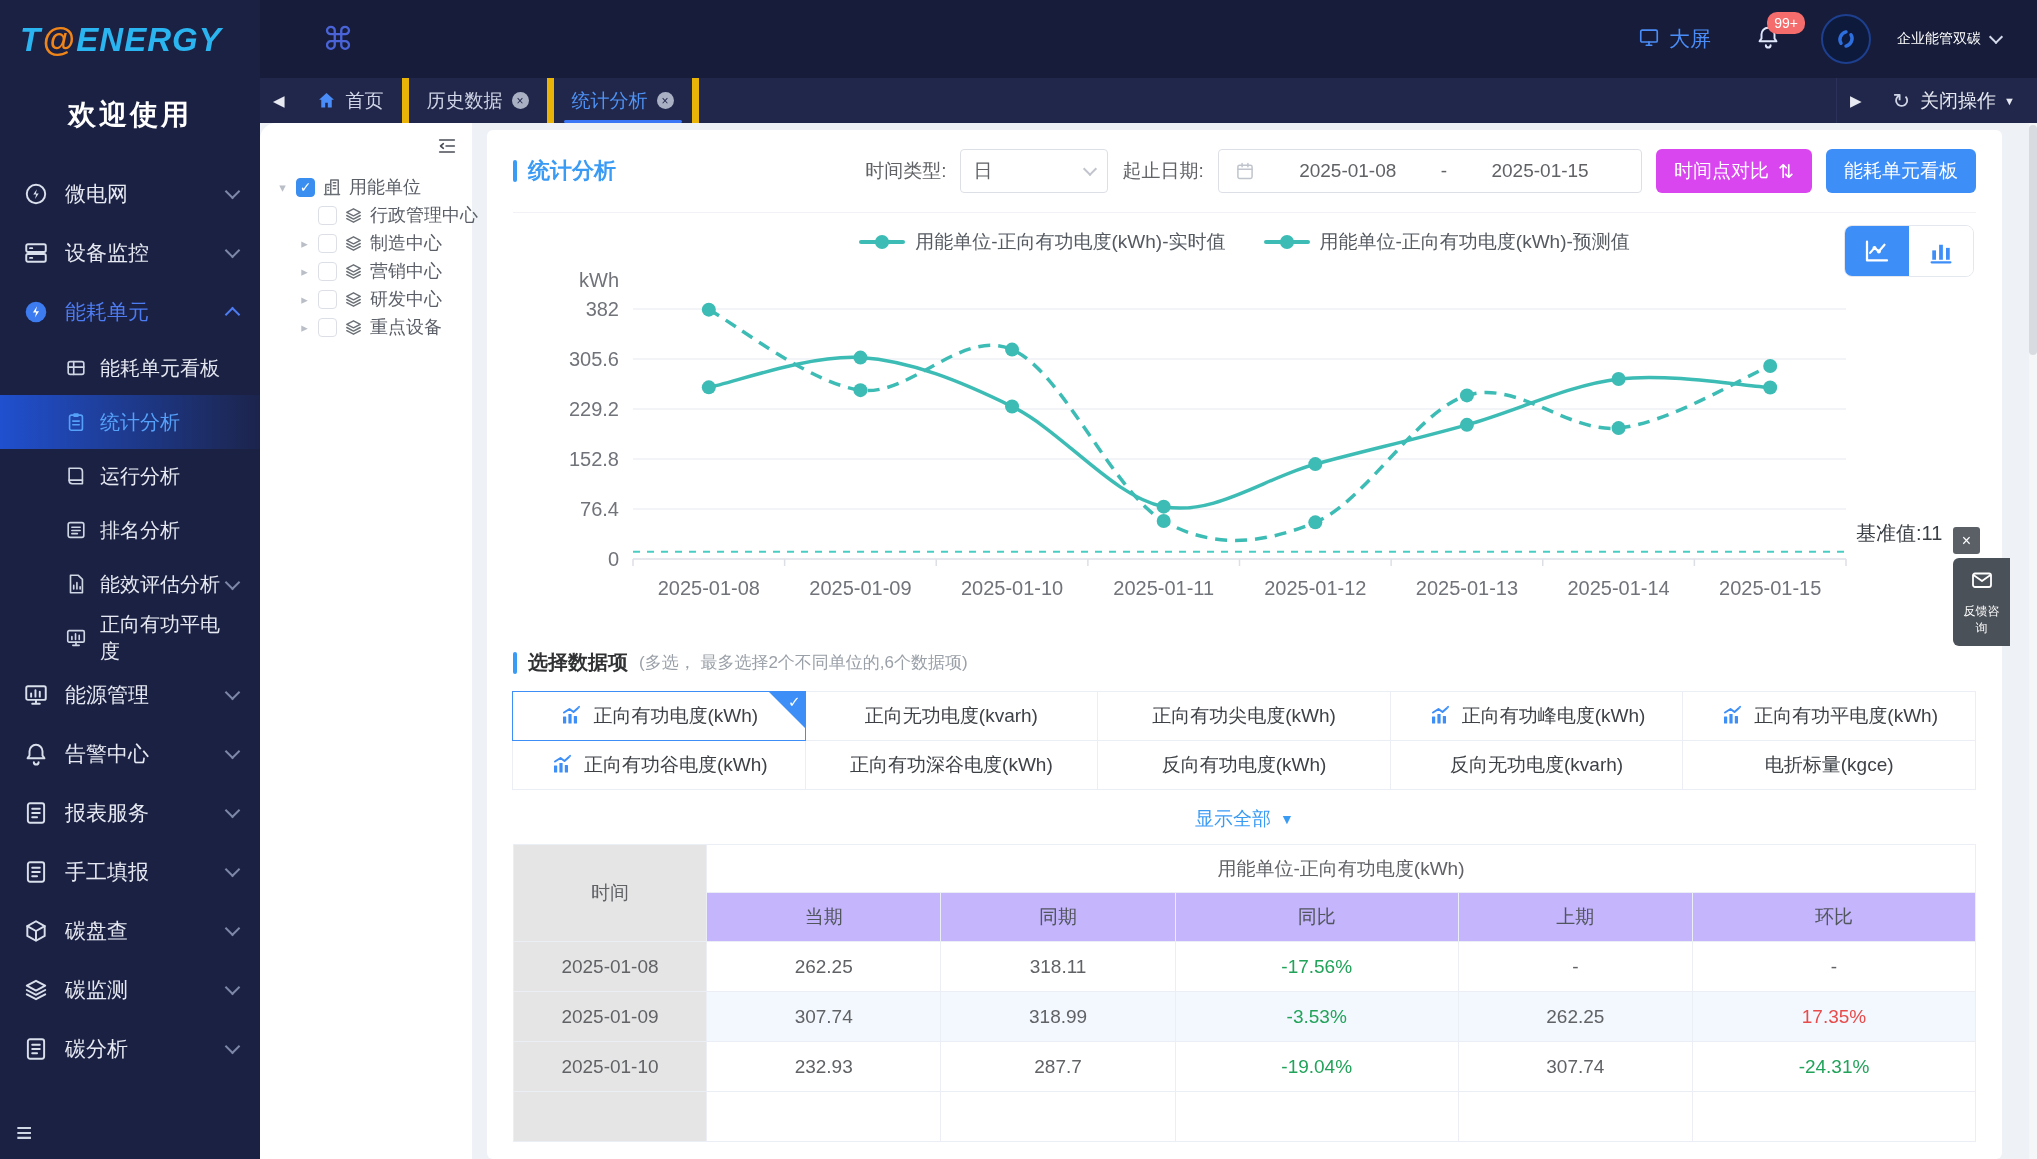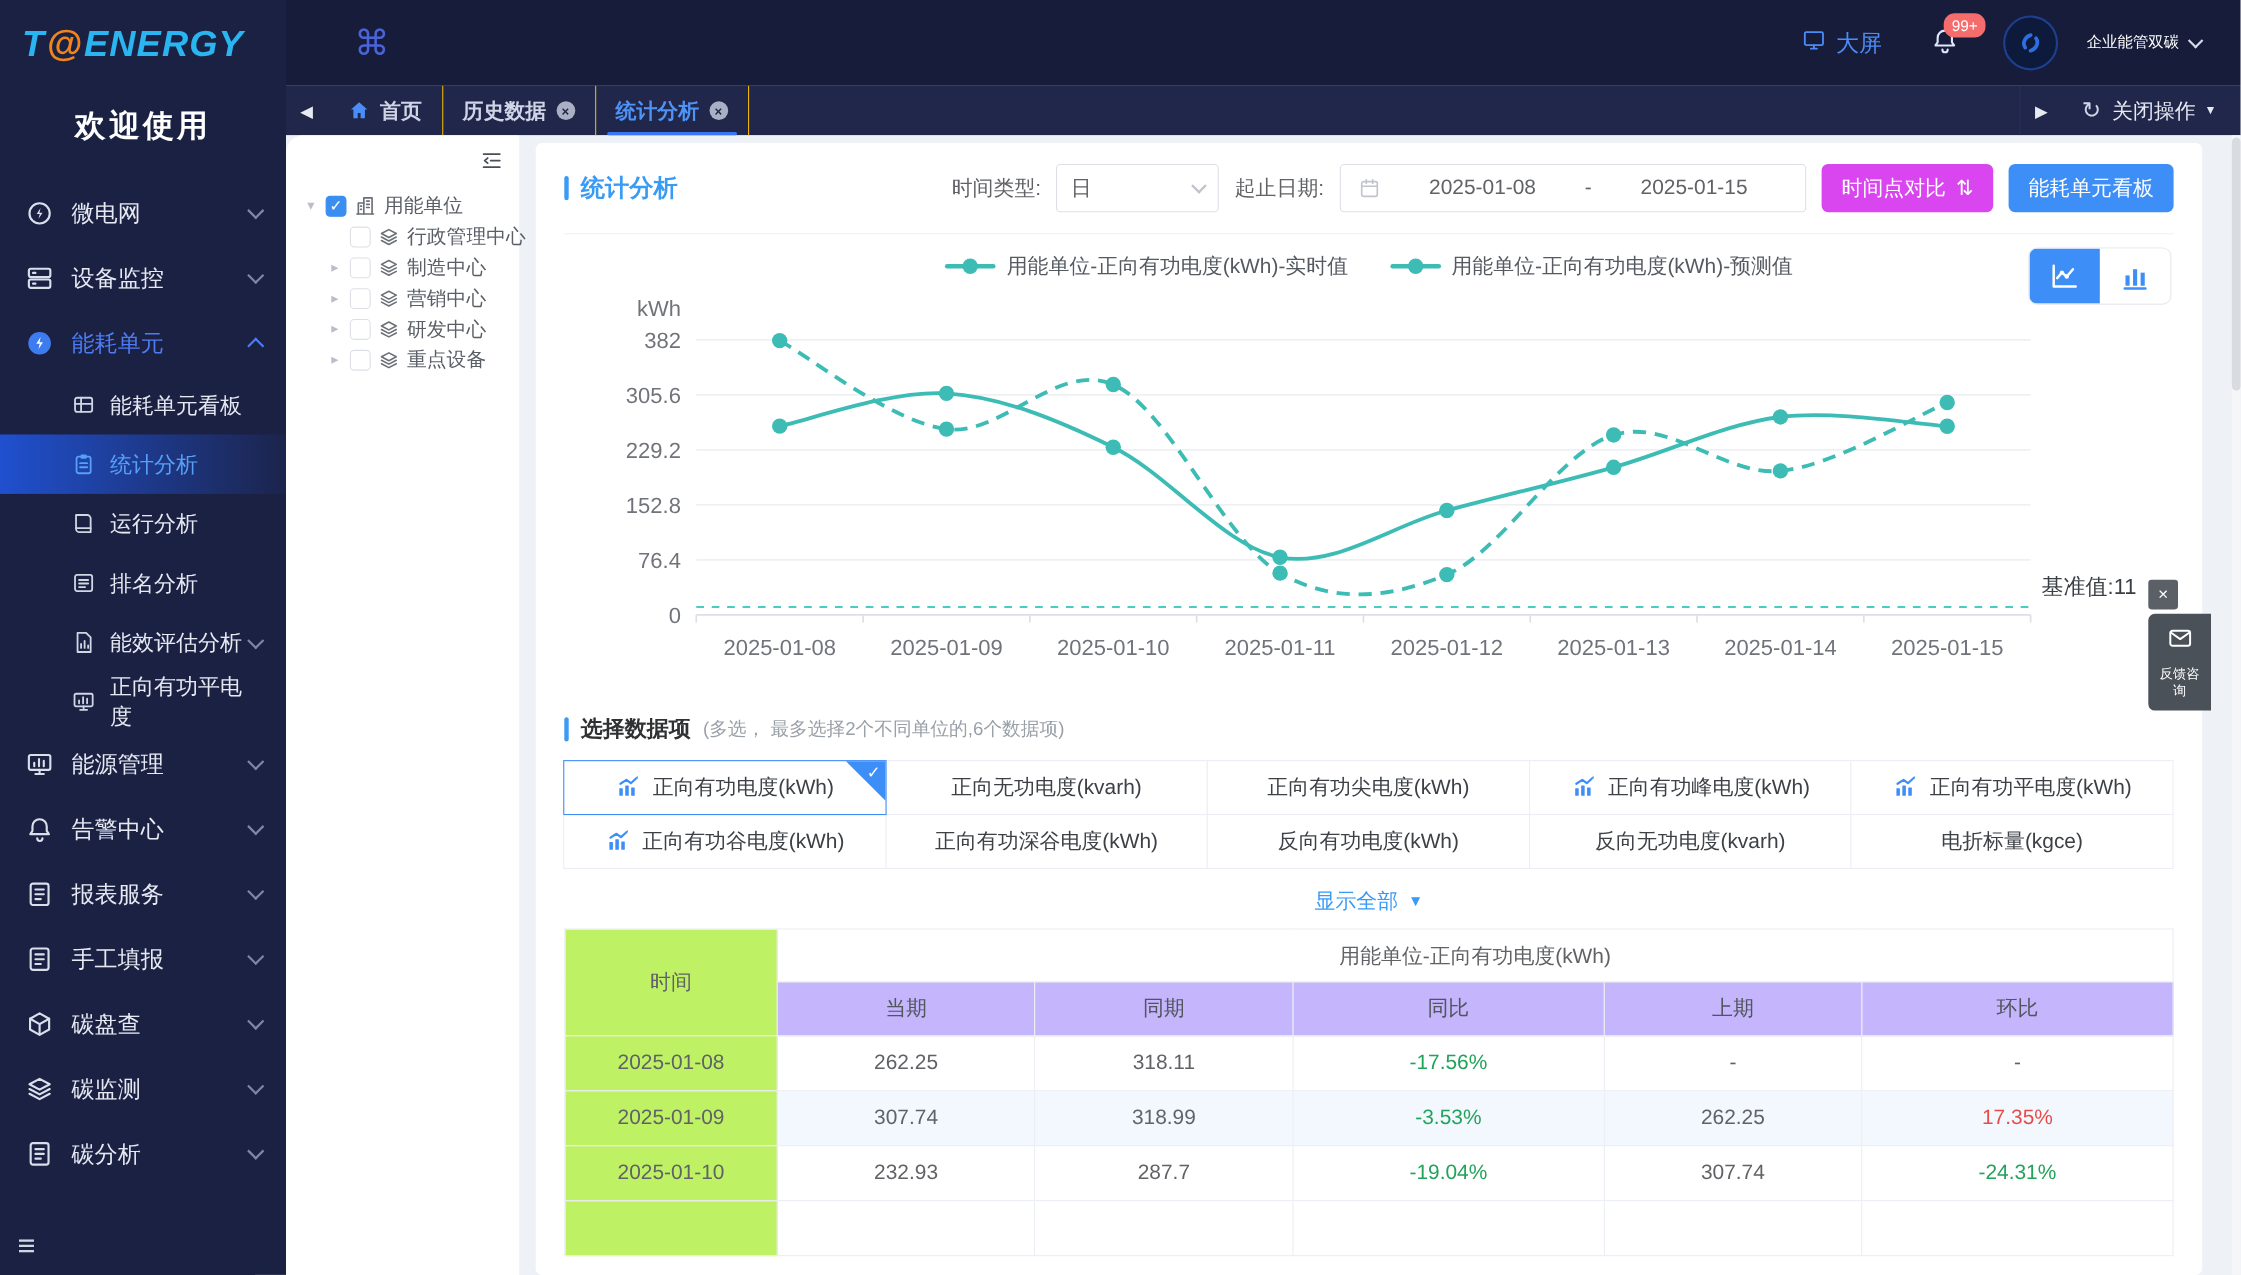--- a/index.html
+++ b/index.html
@@ -35,21 +35,21 @@
   .tb-spacer{flex:1;}
   .big-screen{display:flex;align-items:center;gap:9px;color:#4b8df8;font-size:21px;cursor:pointer;}
   .bell-wrap{position:relative;margin:0 40px 0 44px;color:#dfe7fb;cursor:pointer;}
   .badge{position:absolute;top:-12px;right:-24px;background:#f56c6c;color:#fff;font-size:14px;line-height:1;padding:4px 7px;border-radius:10px;font-style:normal;}
   .avatar{width:46px;height:46px;border-radius:50%;background:#0e1a3c;border:2px solid #1d3f8e;display:flex;align-items:center;justify-content:center;color:#2e6fe0;cursor:pointer;}
   .org{display:flex;align-items:center;gap:10px;font-size:14px;margin-left:26px;cursor:pointer;}
   .org .chev{border-color:#d5dbec;width:8px;height:8px;}
 
   .tabbar{height:45px;background:#20274a;display:flex;align-items:stretch;color:#cfd4e6;font-size:19px;}
   .tab-arrow{display:flex;align-items:center;padding:0 13px;color:#e8eaf2;font-size:15px;cursor:pointer;}
-  .tab{display:flex;align-items:center;gap:9px;padding:0 18px;position:relative;border-right:1px solid #eab308;cursor:pointer;font-weight:bold;}
+  .tab{display:flex;align-items:center;gap:9px;padding:0 18px;position:relative;border-right:7px solid #eab308;cursor:pointer;}
   .tab .home-ic{color:#4b8df8;display:flex;}
   .tab.active{color:#4f93f7;}
   .tab.active .underline{position:absolute;left:10px;right:10px;bottom:0;height:3px;background:#3a76f6;border-radius:2px;}
   .tab-close{width:17px;height:17px;border-radius:50%;background:#a9b0c4;color:#20274a;font-size:12px;display:flex;align-items:center;justify-content:center;}
   .tab-right{margin-left:auto;display:flex;align-items:center;border-left:1px solid #2a315a;}
   .tab-right .refresh{font-size:21px;margin:0 10px 0 18px;cursor:pointer;}
   .tab-right .close-op{display:flex;align-items:center;gap:8px;padding-right:22px;cursor:pointer;font-size:19px;color:#e6e9f2;}
   .tri{font-size:11px;color:#e6e9f2;}
 
   
@@ -99,21 +99,21 @@
   .sel-cell.selected .corner{position:absolute;top:0;right:0;width:0;height:0;border-style:solid;border-width:0 36px 36px 0;border-color:transparent #3e8ef7 transparent transparent;}
   .sel-cell.selected .ck{position:absolute;top:1px;right:4px;color:#fff;font-size:15px;}
   .show-all{display:flex;justify-content:center;align-items:center;gap:9px;color:#3a9bf5;font-size:19px;margin:16px 0 12px;cursor:pointer;}
   .show-all .tri{color:#3a9bf5;font-size:14px;}
 
   table.stats{width:100%;border-collapse:collapse;text-align:center;font-size:19px;color:#606266;}
   table.stats th,table.stats td{border:1px solid #ebeef5;font-weight:normal;}
   table.stats .group-h{height:48px;}
   table.stats .sub-h th{background:#c4b5fd;height:46px;color:#51555c;}
   table.stats td{height:47px;}
-  table.stats .time-col{width:190px;background:#bef264;}
+  table.stats .time-col{width:190px;background:#e5e5e5;}
   tr.alt td{background:#f2f8fd;}
   .tone-green{color:#21a35a;}
   .tone-red{color:#e84b4b;}
 
   
   .fb-close{position:absolute;left:1953px;top:527px;width:27px;height:27px;background:#5a6066;color:#fff;display:flex;align-items:center;justify-content:center;border-radius:3px;font-size:16px;cursor:pointer;z-index:9;}
   .fb-box{position:absolute;left:1953px;top:558px;width:57px;height:88px;background:#4b5158;border-radius:6px 0 0 6px;color:#fff;display:flex;flex-direction:column;align-items:center;justify-content:center;gap:7px;cursor:pointer;z-index:9;}
   .fb-text{font-size:12px;width:46px;text-align:center;line-height:1.35;}
   .pg-scroll{position:absolute;right:0;top:123px;bottom:0;width:8px;background:#f5f6f8;}
   .pg-thumb{position:absolute;top:2px;right:0;width:8px;height:230px;border-radius:4px;background:#d8dbe0;}

